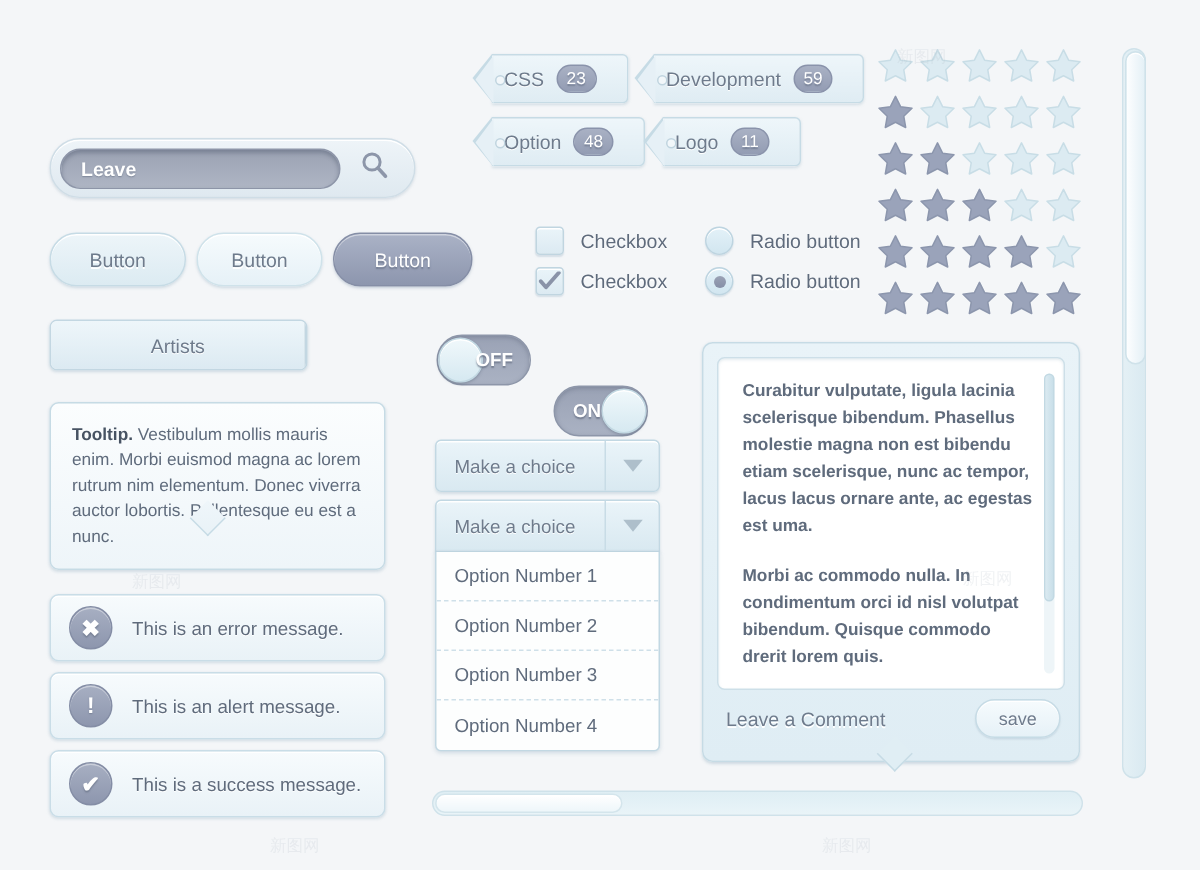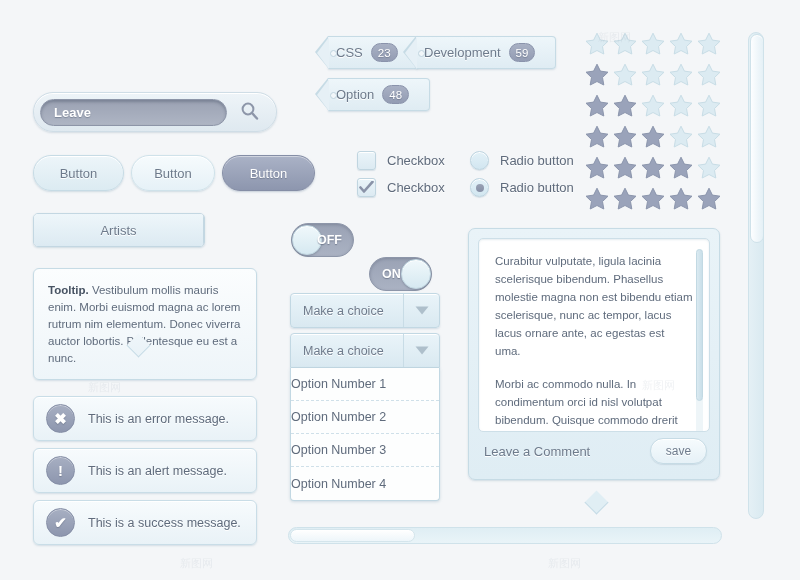--- a/index.html
+++ b/index.html
@@ -248,37 +248,38 @@
     width:150px;box-sizing:border-box;
     border:1px solid #c2d8e3;border-top:none;
     border-radius:0 0 4px 4px;background:#fdfefe;
     box-shadow:0 1px 3px rgba(160,185,200,.45);
     overflow:hidden;
   }
   .opt{
     height:33px;display:flex;align-items:center;
     font-size:12.5px;color:#5f6b7c;
     border-bottom:1px dashed #cfe0e9;
-    box-sizing:border-box;
+    padding-left:12px;box-sizing:border-box;
   }
   .opt:last-child{border-bottom:none;}
 
   
   .panel{
     left:468px;top:228px;width:252px;
     background:linear-gradient(#e9f3f8,#dfedf4);
     border:1px solid #c6dbe5;border-radius:7px;
     box-sizing:border-box;padding:9px;
     box-shadow:0 1px 2px rgba(160,185,200,.45);
   }
   .panel-text{
     background:#ffffff;border:1px solid #cddfe8;border-radius:5px;
     box-sizing:border-box;padding:13px 16px 10px 16px;
-    height:194px;position:relative;overflow:hidden;
+    height:222px;position:relative;overflow:hidden;
     box-shadow:inset 0 1px 2px rgba(180,200,212,.35);
+    font-weight:bold;
   }
   .panel-text p{
     margin:0 0 15px 0;font-size:11.5px;color:#5f6b7c;line-height:18px;
     max-width:198px;
   }
   .panel-scroll-track{
     position:absolute;right:6px;top:10px;width:7px;height:200px;
     border-radius:4px;background:#eef5f8;
   }
   .panel-scroll-thumb{
@@ -398,33 +399,40 @@
     <div class="msg-txt">This is a success message.</div>
   </div>
 
   <div class="abs tag" style="left:328px;top:36px;">
     <span class="tag-point"></span>
     <span class="tag-point-in"></span>
     <span class="tag-hole"></span>
     <span class="tag-label">CSS</span>
     <span class="tag-count">23</span>
   </div>
-  <div class="abs tag" style="left:416px;top:36px;">
+  <div class="abs tag" style="left:436px;top:36px;">
     <span class="tag-point"></span>
     <span class="tag-point-in"></span>
     <span class="tag-hole"></span>
     <span class="tag-label">Development</span>
     <span class="tag-count">59</span>
   </div>
   <div class="abs tag" style="left:328px;top:78px;">
     <span class="tag-point"></span>
     <span class="tag-point-in"></span>
     <span class="tag-hole"></span>
     <span class="tag-label">Option</span>
     <span class="tag-count">48</span>
+  </div>
+  <div class="abs tag" style="left:442px;top:78px;">
+    <span class="tag-point"></span>
+    <span class="tag-point-in"></span>
+    <span class="tag-hole"></span>
+    <span class="tag-label">Logo</span>
+    <span class="tag-count">11</span>
   </div>
 
   <div class="abs cb-row" style="left:357px;top:151px;">
     <span class="cb"></span>
     <span class="cb-label">Checkbox</span>
   </div>
   <div class="abs cb-row" style="left:357px;top:178px;">
     <span class="cb">
       <svg width="15" height="14" viewBox="0 0 15 14">
         <path d="M1.5 6.5 L5 10.5 L13.5 0.8" fill="none" stroke="#8a93a8" stroke-width="2.6" stroke-linecap="round" stroke-linejoin="round"></path>

